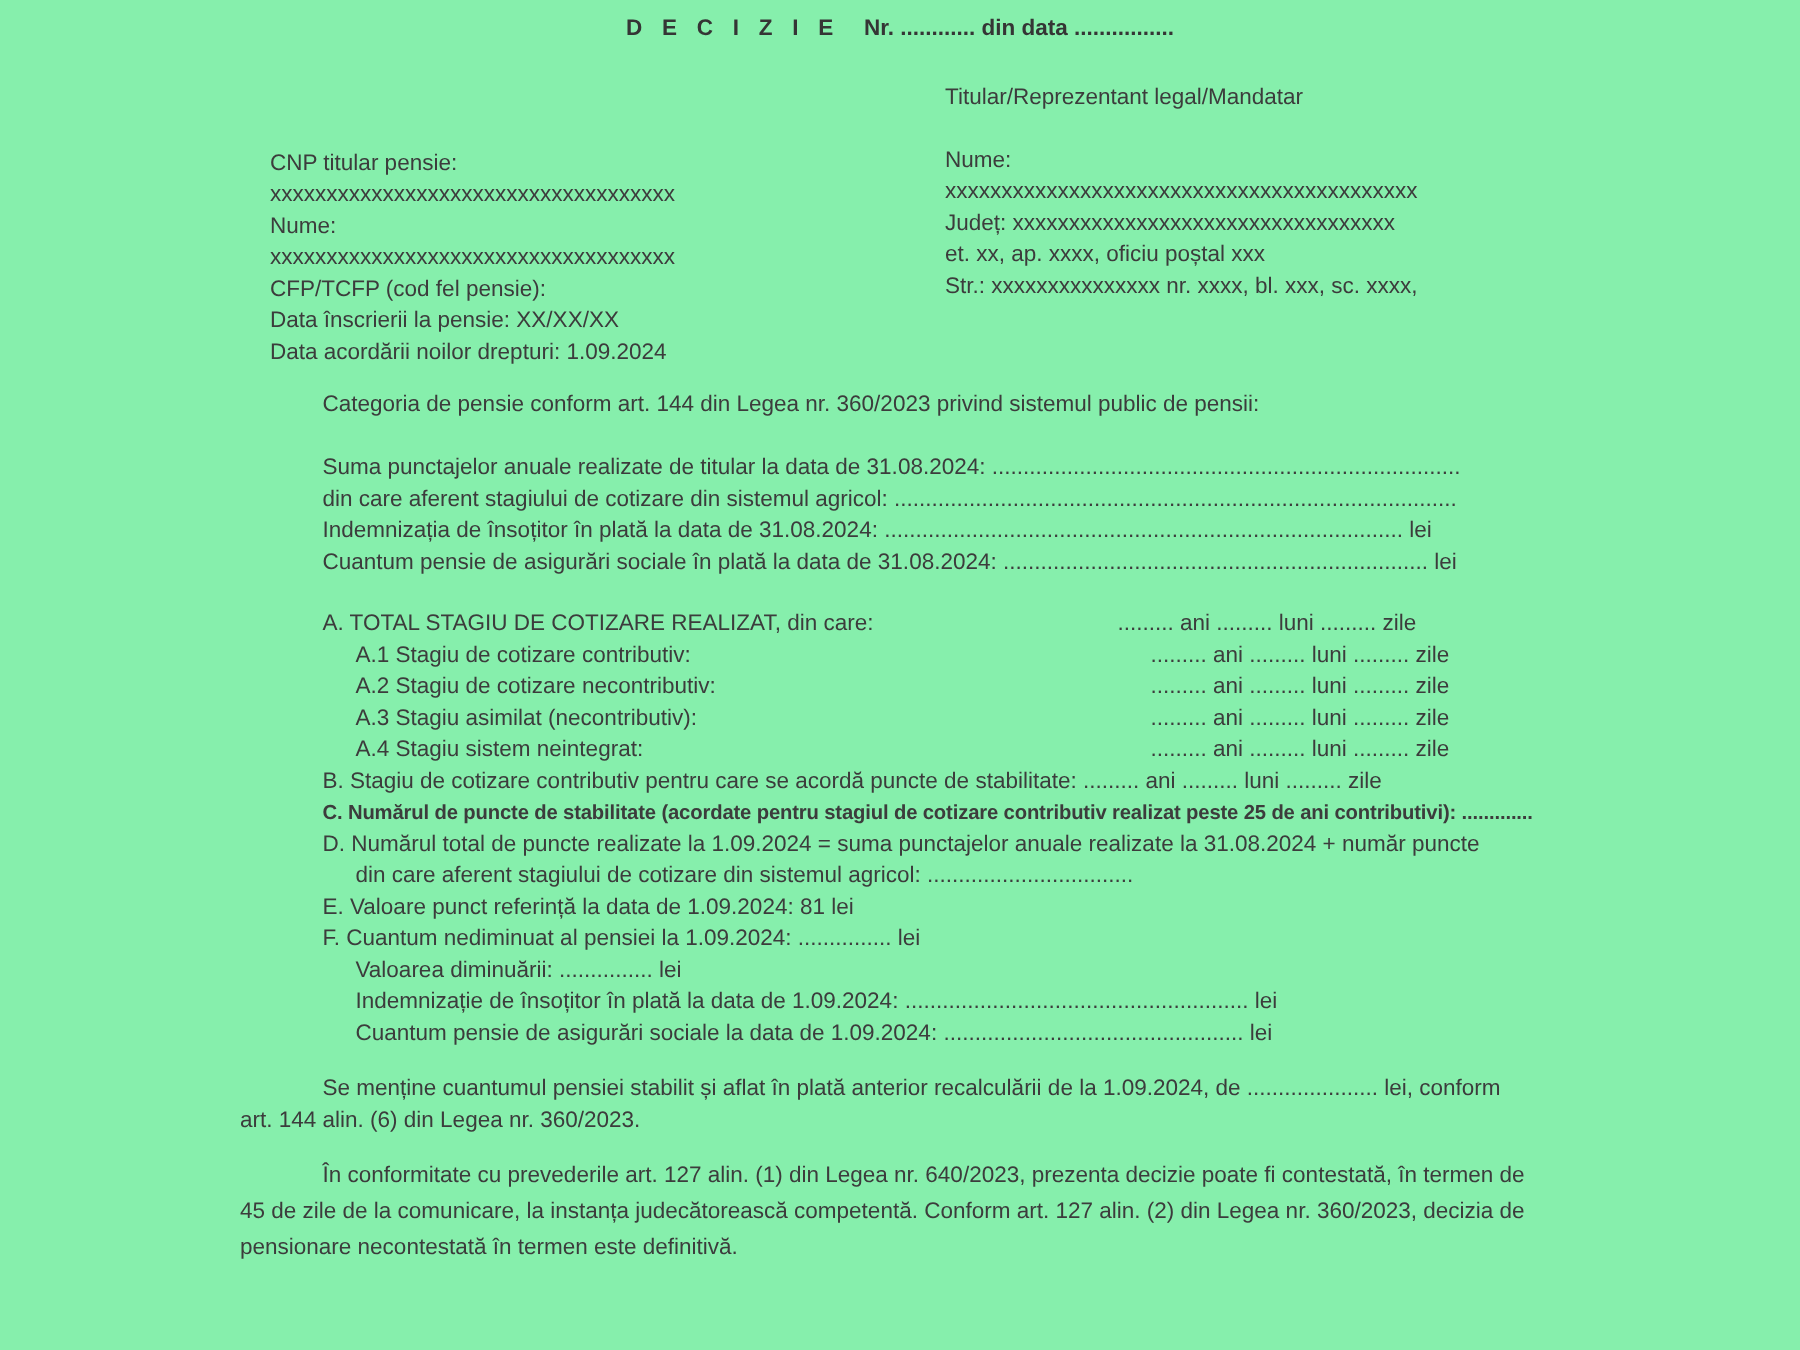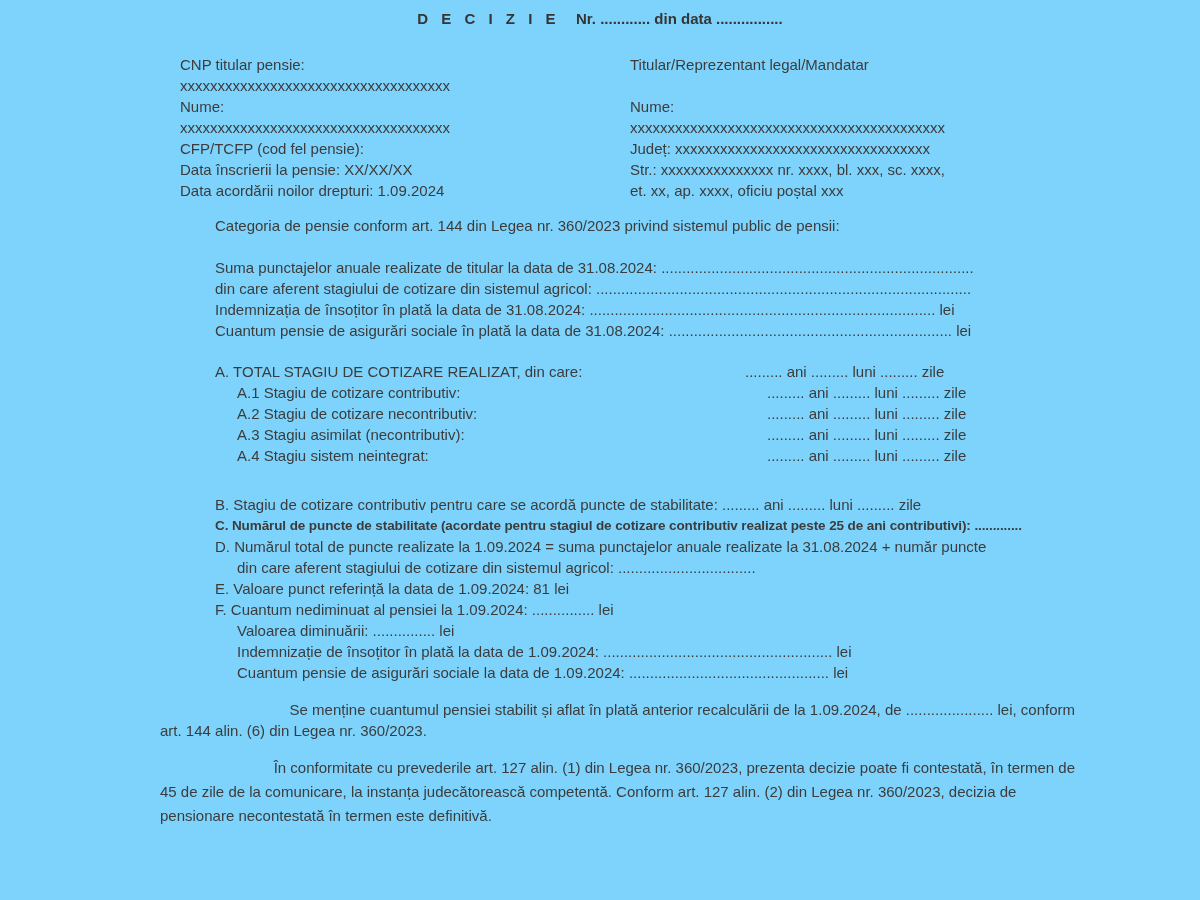--- a/index.html
+++ b/index.html
@@ -1,43 +1,43 @@
 <!DOCTYPE html>
 <html><head>
 <meta charset="utf-8">
 <style>
   html,body{margin:0;padding:0;background:#ffffff;}
   .page{
     width:1200px;height:900px;position:relative;overflow:hidden;
-    background:#7dd3fc;
+    background:#86efac;
     font-family:"Liberation Sans",sans-serif;
     font-size:15px;line-height:21px;color:#3c3c3c;
   }
   .doc-header{padding-top:8px;text-align:center;font-weight:bold;color:#353535;}
   .title-line{line-height:22px;}
   .title-main{letter-spacing:4.5px;margin-right:16px;}
   .subtitle{line-height:22px;}
   .info-cols{display:flex;margin-top:24px;}
-  .col-left{margin-left:180px;width:450px;}
+  .col-left{margin-left:180px;width:450px;margin-top:44px;}
   .col-right{width:480px;}
   .line{min-height:21px;white-space:nowrap;}
   .category-line{margin:14px 0 0 215px;}
   .sums{margin:21px 0 0 215px;}
   .stagiu{margin:20px 0 0 215px;}
   .srow{display:flex;}
   .slabel{width:530px;white-space:nowrap;}
   .lvl1{padding-left:22px;}
   .svalue{white-space:nowrap;}
-  .items{margin-left:215px;margin-top:28px;}
+  .items{margin-left:215px;}
   .ind{padding-left:22px;}
   .condensed{font-size:13.5px;letter-spacing:-0.1px;font-weight:bold;}
   .para{margin-left:160px;width:915px;}
   .p1{margin-top:16px;}
   .p2{margin-top:15px;line-height:24px;}
-  .indent{text-indent:55px;text-align:right;}
+  .indent{text-indent:55px;}
 </style>
 </head>
 <body>
 
 <div class="page">
 
   <div class="doc-header">
     <div class="title-line">
       <span class="title-main">D E C I Z I E</span><span class="title-nr">Nr. ............ din data ................</span>
     </div>
@@ -52,22 +52,22 @@
       <div class="line">CFP/TCFP (cod fel pensie):</div>
       <div class="line">Data înscrierii la pensie: XX/XX/XX</div>
       <div class="line">Data acordării noilor drepturi: 1.09.2024</div>
     </div>
     <div class="col-right">
       <div class="line">Titular/Reprezentant legal/Mandatar</div>
       <div class="line"></div>
       <div class="line">Nume:</div>
       <div class="line">xxxxxxxxxxxxxxxxxxxxxxxxxxxxxxxxxxxxxxxxxx</div>
       <div class="line">Județ: xxxxxxxxxxxxxxxxxxxxxxxxxxxxxxxxxx</div>
+      <div class="line">et. xx, ap. xxxx, oficiu poștal xxx</div>
       <div class="line">Str.: xxxxxxxxxxxxxxx nr. xxxx, bl. xxx, sc. xxxx,</div>
-      <div class="line">et. xx, ap. xxxx, oficiu poștal xxx</div>
     </div>
   </div>
 
   <div class="category-line">Categoria de pensie conform art. 144 din Legea nr. 360/2023 privind sistemul public de pensii:</div>
 
   <div class="sums">
     <div class="line">Suma punctajelor anuale realizate de titular la data de 31.08.2024: ...........................................................................</div>
     <div class="line">din care aferent stagiului de cotizare din sistemul agricol: ..........................................................................................</div>
     <div class="line">Indemnizația de însoțitor în plată la data de 31.08.2024: ................................................................................... lei</div>
     <div class="line">Cuantum pensie de asigurări sociale în plată la data de 31.08.2024: .................................................................... lei</div>
@@ -107,18 +107,18 @@
     <div class="line ind">Indemnizație de însoțitor în plată la data de 1.09.2024: ....................................................... lei</div>
     <div class="line ind">Cuantum pensie de asigurări sociale la data de 1.09.2024: ................................................ lei</div>
   </div>
 
   <div class="para p1">
     <div class="line indent">Se menține cuantumul pensiei stabilit și aflat în plată anterior recalculării de la 1.09.2024, de ..................... lei, conform</div>
     <div class="line">art. 144 alin. (6) din Legea nr. 360/2023.</div>
   </div>
 
   <div class="para p2">
-    <div class="line indent">În conformitate cu prevederile art. 127 alin. (1) din Legea nr. 360/2023, prezenta decizie poate fi contestată, în termen de</div>
+    <div class="line indent">În conformitate cu prevederile art. 127 alin. (1) din Legea nr. 640/2023, prezenta decizie poate fi contestată, în termen de</div>
     <div class="line">45 de zile de la comunicare, la instanța judecătorească competentă. Conform art. 127 alin. (2) din Legea nr. 360/2023, decizia de</div>
     <div class="line">pensionare necontestată în termen este definitivă.</div>
   </div>
 
 </div>
 
 </body></html>

